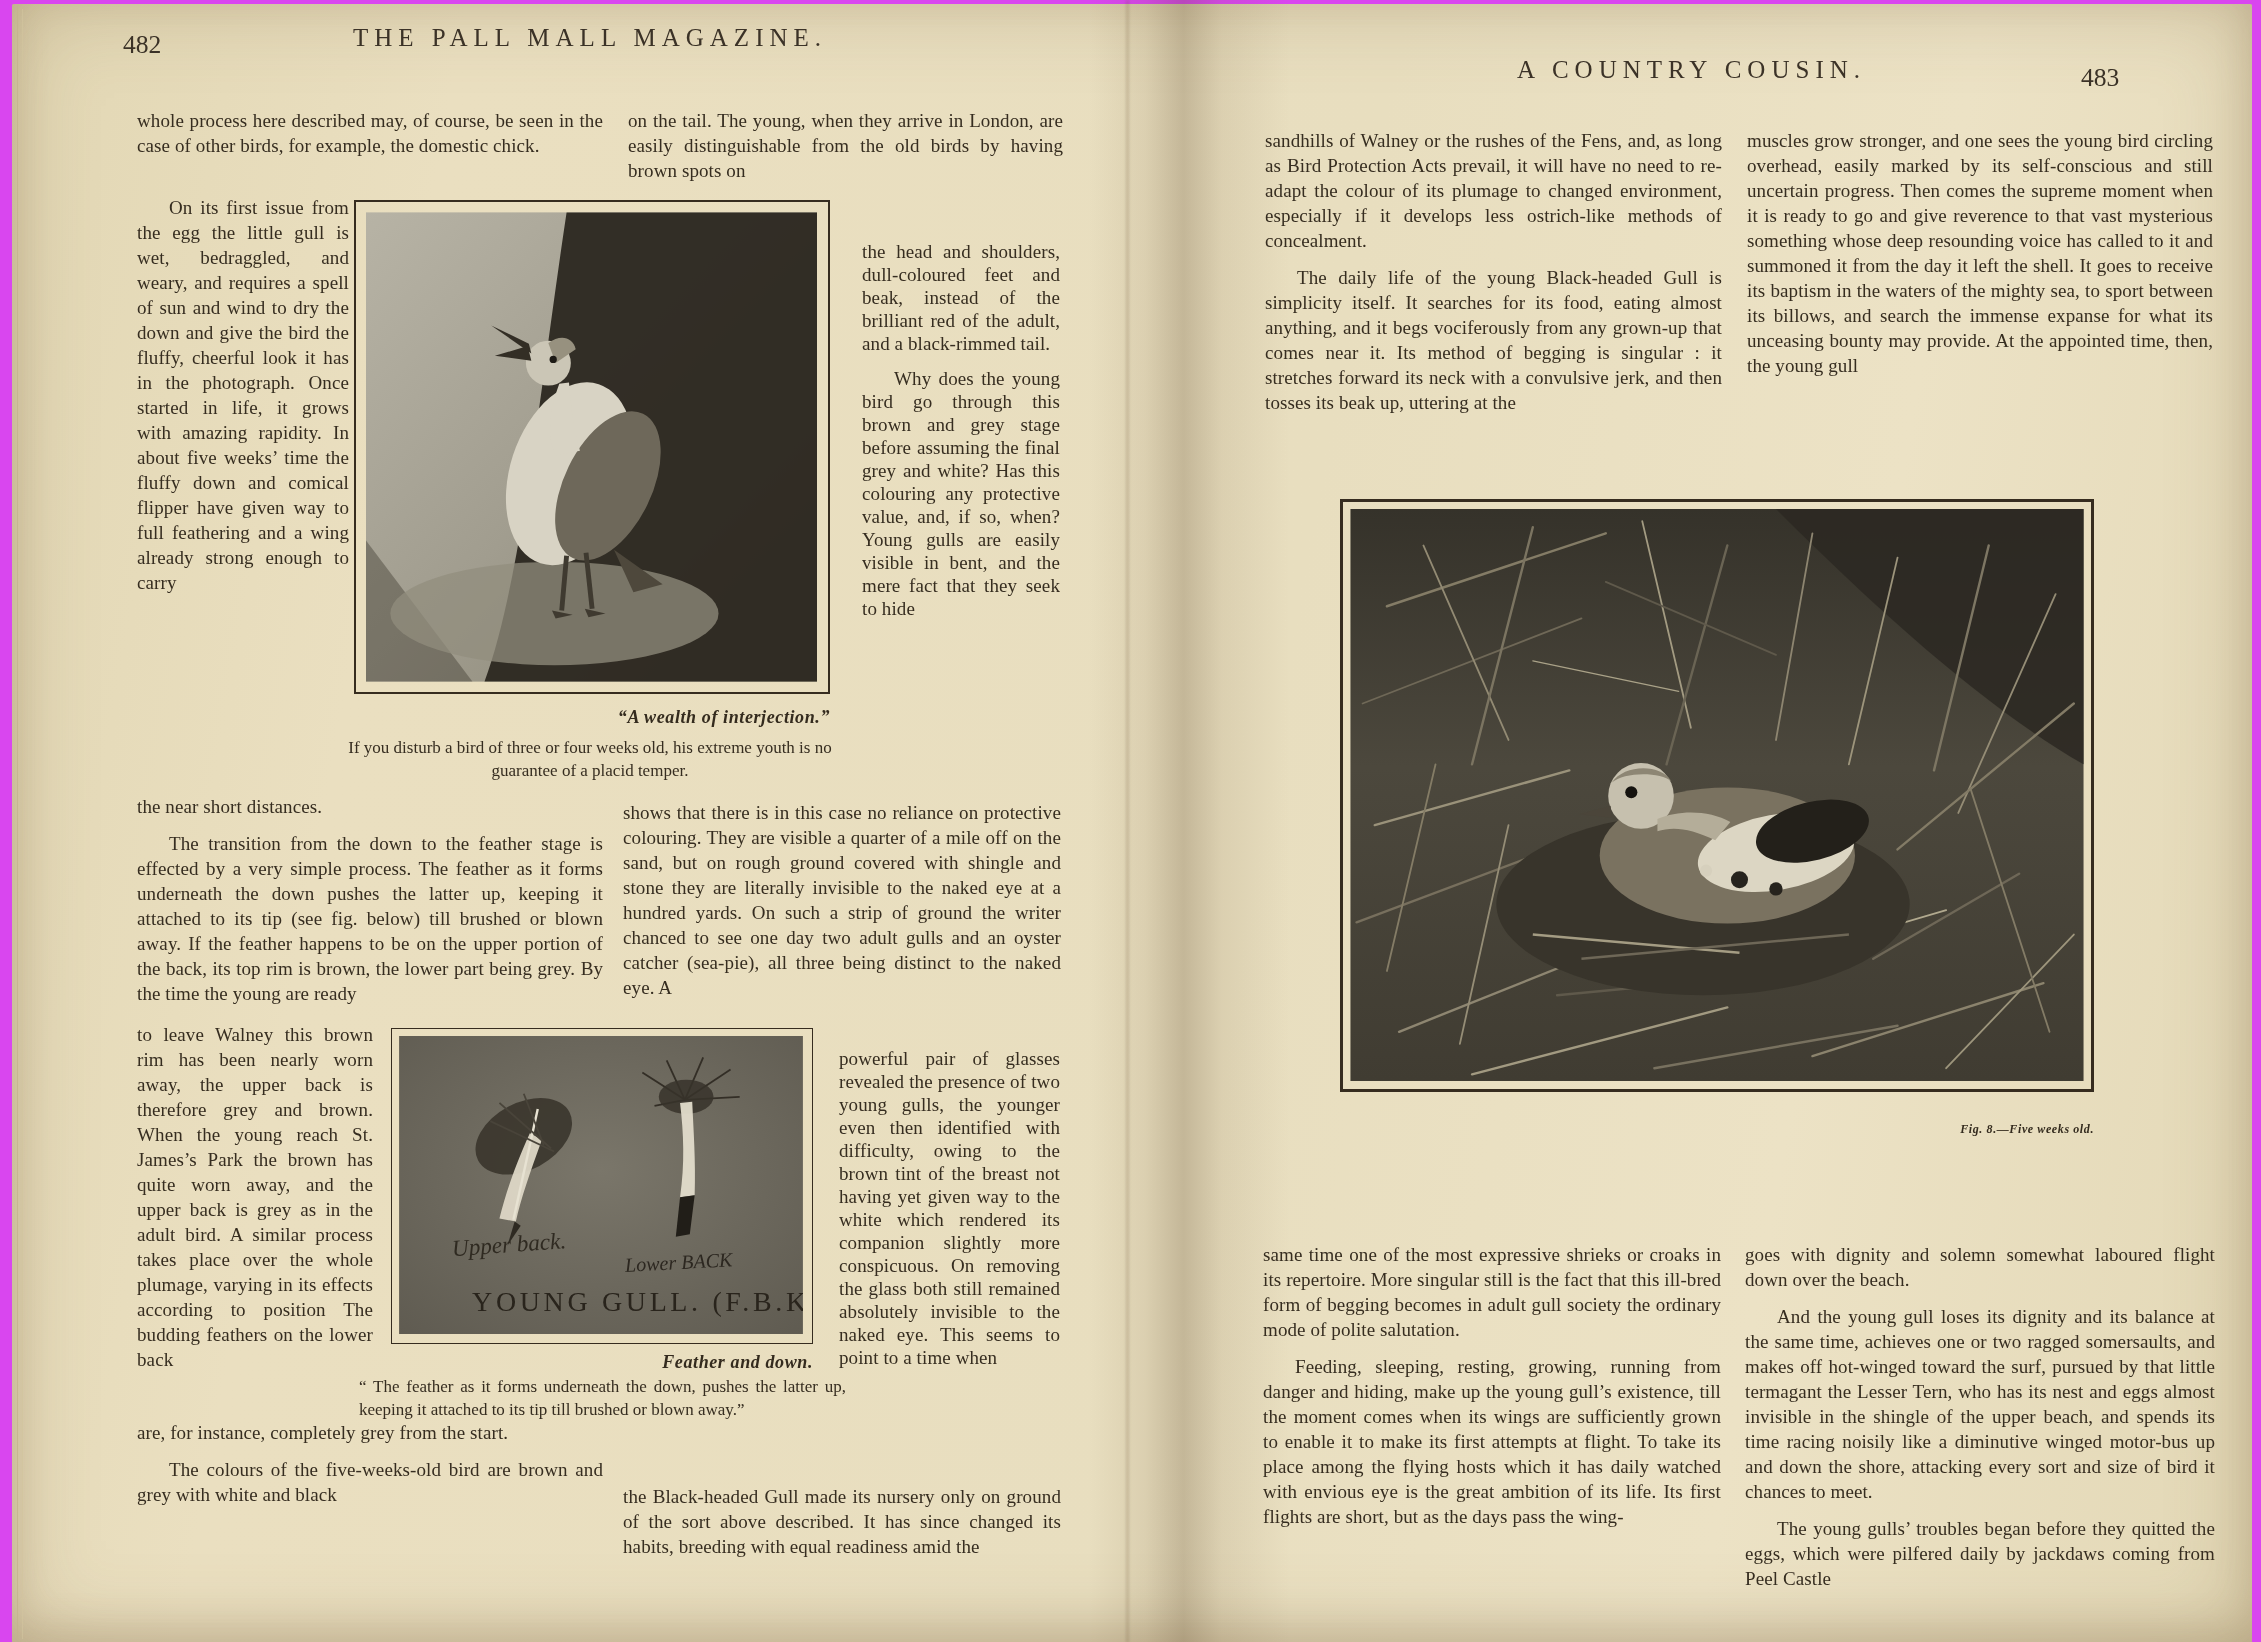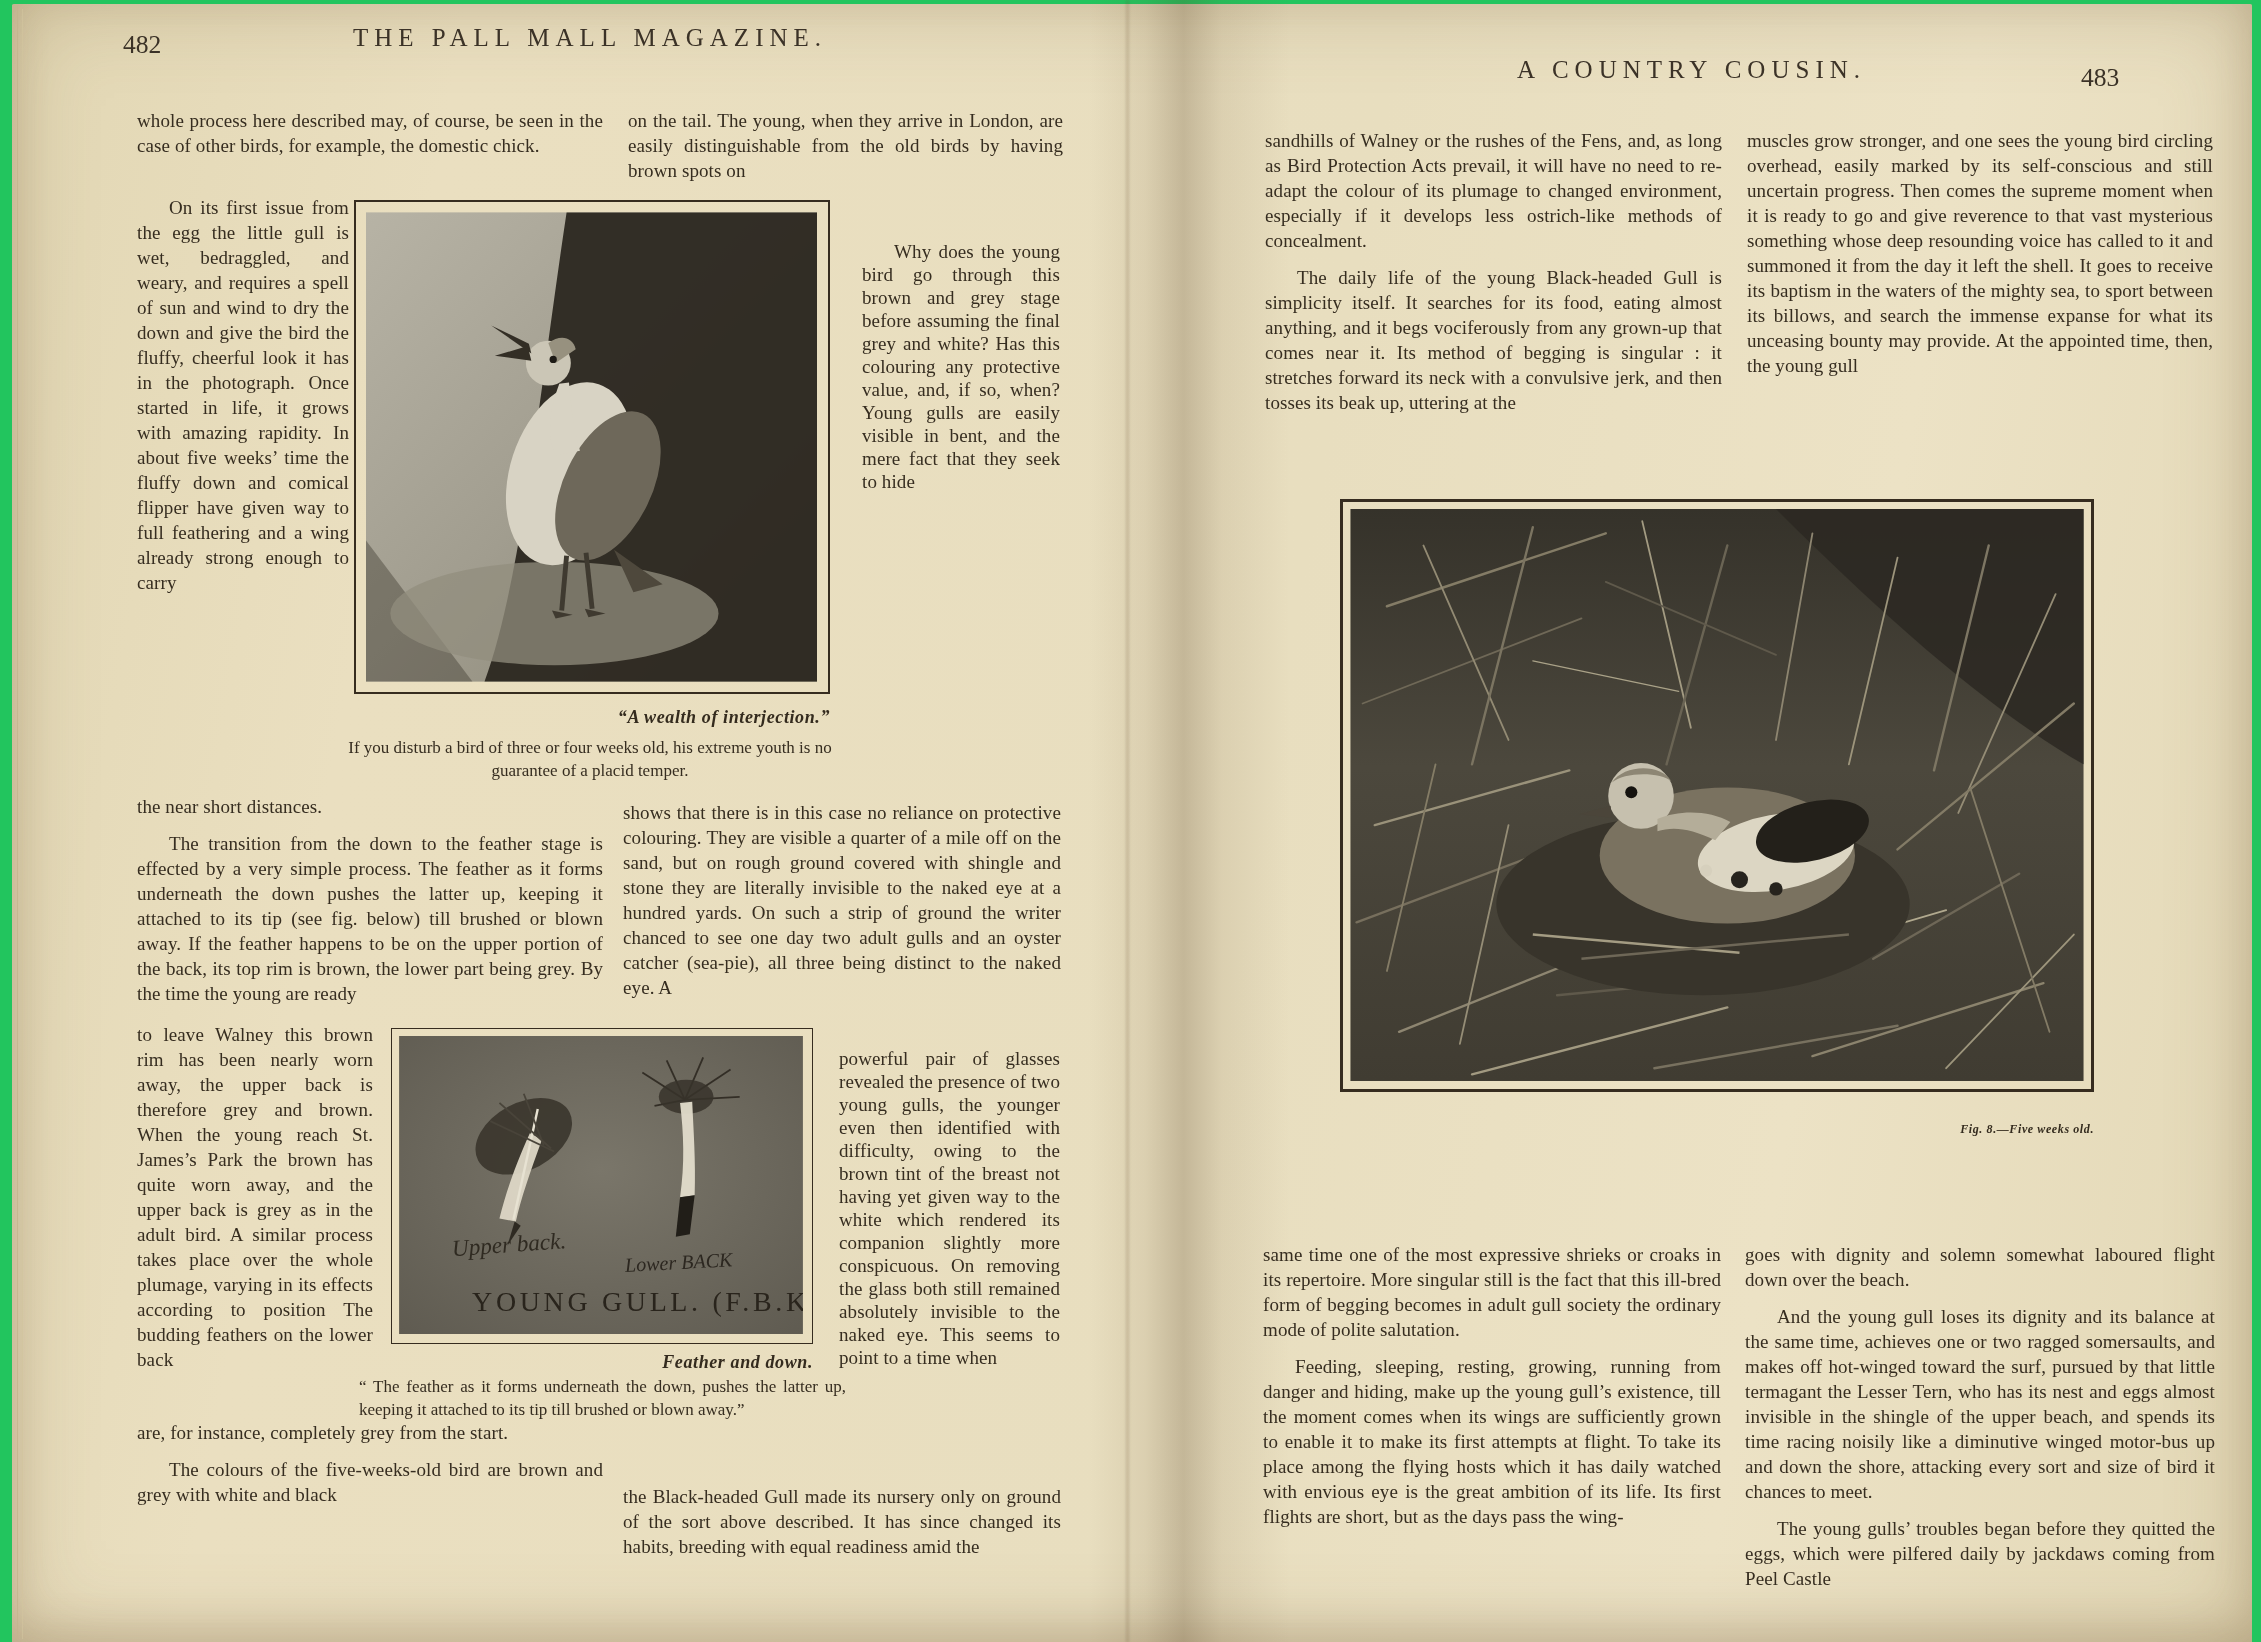--- a/index.html
+++ b/index.html
@@ -1,18 +1,18 @@
 <!DOCTYPE html>
 <html style="font-size:9.7px"><head>
 <meta charset="utf-8">
 <style>
   html,body{margin:0;padding:0;background:#0f0b07;}
   .spread{
     position:relative;width:2261px;height:1643px;overflow:hidden;
-    background:#22c55e;
+    background:#d946ef;
     font-family:"Liberation Serif","DejaVu Serif",serif;
     color:#362d20;
   }
   .paper{
     position:absolute;left:12px;top:3.7px;width:2240px;height:1639px;
     background:linear-gradient(100deg,#e2d7b4 0%,#eadfc0 18%,#e8debf 55%,#ece2c5 78%,#e3d8b6 100%);
     box-shadow:inset 0 0 85px rgba(120,95,55,0.28), inset 0 -14.6px 37px rgba(110,85,50,0.18);
     border-radius:1.8px;
   }
   .stack-line1{position:absolute;left:17px;top:6px;width:1.2px;height:1633px;background:#c3b48d;opacity:.8;}
@@ -91,20 +91,21 @@
         <path d="M318,282 C300,330 298,370 312,400 L352,392 C340,350 336,310 334,280 Z" fill="#d8d3c4"></path>
         <line x1="330" y1="565" x2="322" y2="655" stroke="#3f3a30" stroke-width="8"></line>
         <line x1="362" y1="560" x2="372" y2="652" stroke="#3f3a30" stroke-width="8"></line>
         <path d="M306,655 L340,662 L312,668 Z" fill="#3f3a30"></path>
         <path d="M360,652 L394,660 L366,666 Z" fill="#3f3a30"></path>
       </g>
     </svg>
   </div>
 
   <div class="txt tight" style="left:850px;top:228px;width:222px;">
+    <p>the head and shoulders, dull-coloured feet and beak, instead of the brilliant red of the adult, and a black-rimmed tail.</p>
     <p class="ind">Why does the young bird go through this brown and grey stage before assuming the final grey and white?  Has this colouring any protective value, and, if so, when?  Young gulls are easily visible in bent, and the mere fact that they seek to hide</p>
   </div>
 
   <div class="cap-title" style="left:354px;top:707px;width:476px;">“A wealth of interjection.”</div>
   <div class="cap-sub" style="left:316px;top:736px;width:548px;">If you disturb a bird of three or four weeks old, his extreme youth is no guarantee of a placid temper.</div>
 
   <div class="txt" style="left:125px;top:782px;width:490px;">
     <p>the near short distances.</p>
     <p class="ind">The transition from the down to the feather stage is effected by a very simple process.  The feather as it forms underneath the down pushes the latter up, keeping it attached to its tip (see fig. below) till brushed or blown away.  If the feather happens to be on the upper portion of the back, its top rim is brown, the lower part being grey.  By the time the young are ready</p>
   </div>

